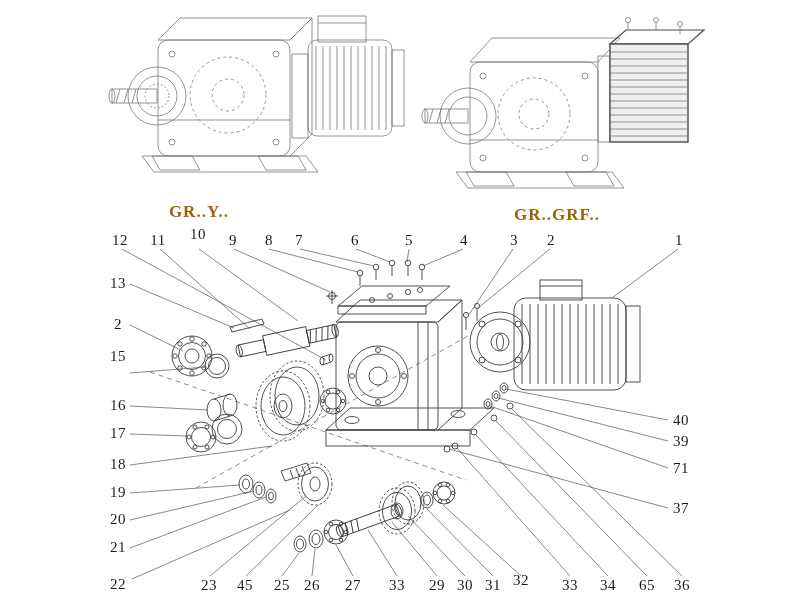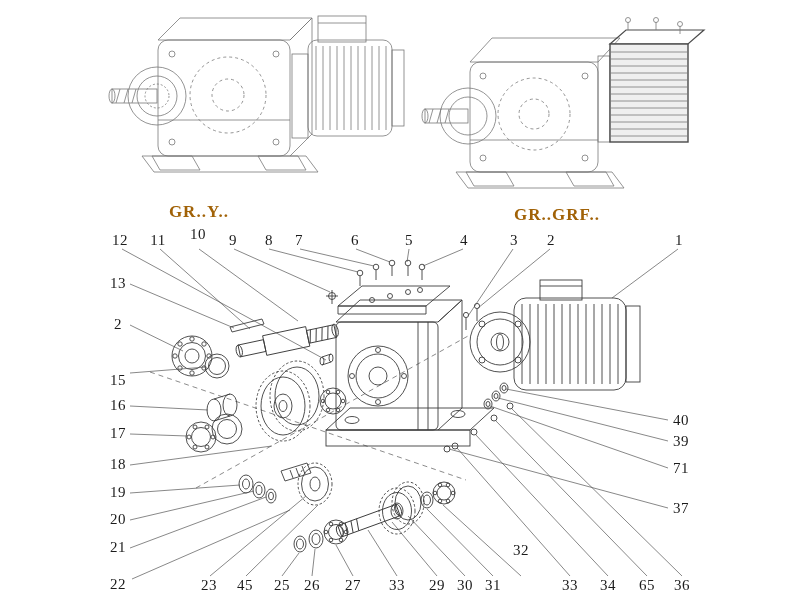--- a/index.html
+++ b/index.html
@@ -363,39 +363,39 @@
 <span class="callout" style="left:299px;top:240px">7</span>
 <span class="callout" style="left:355px;top:240px">6</span>
 <span class="callout" style="left:409px;top:240px">5</span>
 <span class="callout" style="left:464px;top:240px">4</span>
 <span class="callout" style="left:514px;top:240px">3</span>
 <span class="callout" style="left:551px;top:240px">2</span>
 <span class="callout" style="left:679px;top:240px">1</span>
 
 <span class="callout" style="left:118px;top:283px">13</span>
 <span class="callout" style="left:118px;top:324px">2</span>
-<span class="callout" style="left:118px;top:380px">15</span>
+<span class="callout" style="left:118px;top:356px">15</span>
 <span class="callout" style="left:118px;top:405px">16</span>
 <span class="callout" style="left:118px;top:433px">17</span>
 <span class="callout" style="left:118px;top:464px">18</span>
 <span class="callout" style="left:118px;top:492px">19</span>
 <span class="callout" style="left:118px;top:519px">20</span>
 <span class="callout" style="left:118px;top:547px">21</span>
 <span class="callout" style="left:118px;top:584px">22</span>
 
 <span class="callout" style="left:209px;top:585px">23</span>
 <span class="callout" style="left:245px;top:585px">45</span>
 <span class="callout" style="left:282px;top:585px">25</span>
 <span class="callout" style="left:312px;top:585px">26</span>
 <span class="callout" style="left:353px;top:585px">27</span>
 <span class="callout" style="left:397px;top:585px">33</span>
 <span class="callout" style="left:437px;top:585px">29</span>
 <span class="callout" style="left:465px;top:585px">30</span>
 <span class="callout" style="left:493px;top:585px">31</span>
-<span class="callout" style="left:521px;top:550px">32</span>
+<span class="callout" style="left:521px;top:580px">32</span>
 <span class="callout" style="left:570px;top:585px">33</span>
 <span class="callout" style="left:608px;top:585px">34</span>
 <span class="callout" style="left:647px;top:585px">65</span>
 <span class="callout" style="left:682px;top:585px">36</span>
 
 <span class="callout" style="left:681px;top:420px">40</span>
 <span class="callout" style="left:681px;top:441px">39</span>
 <span class="callout" style="left:681px;top:468px">71</span>
 <span class="callout" style="left:681px;top:508px">37</span>
 

